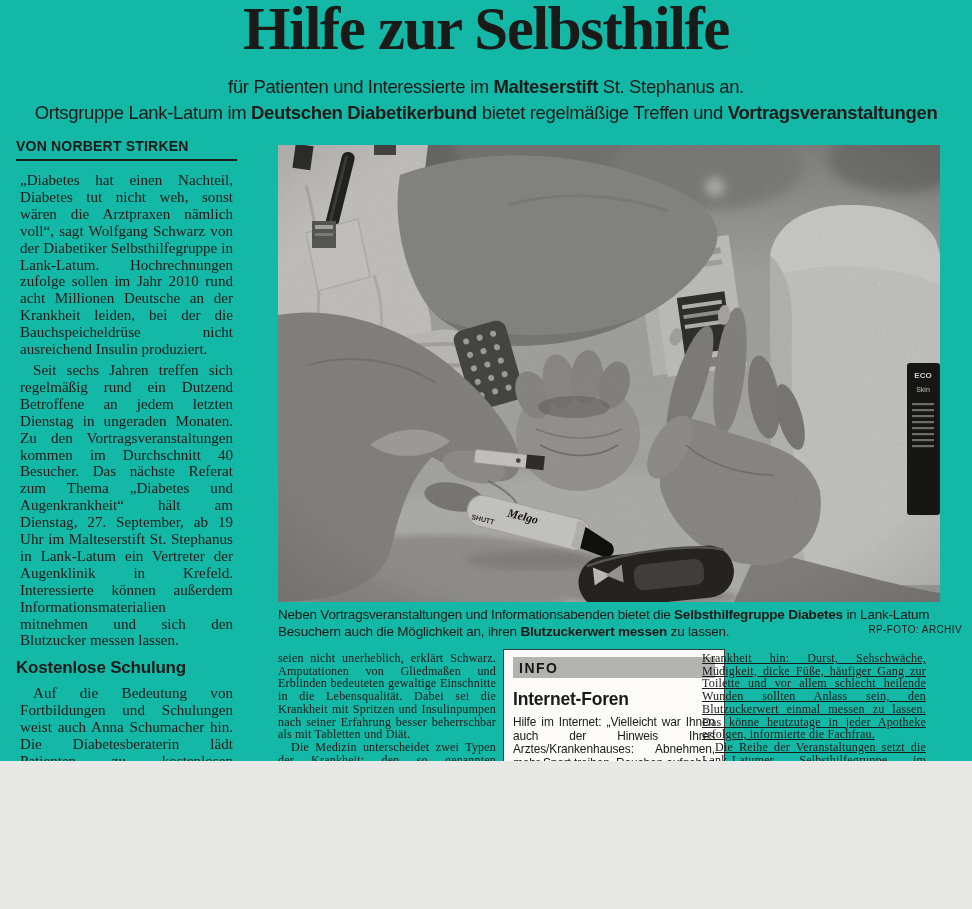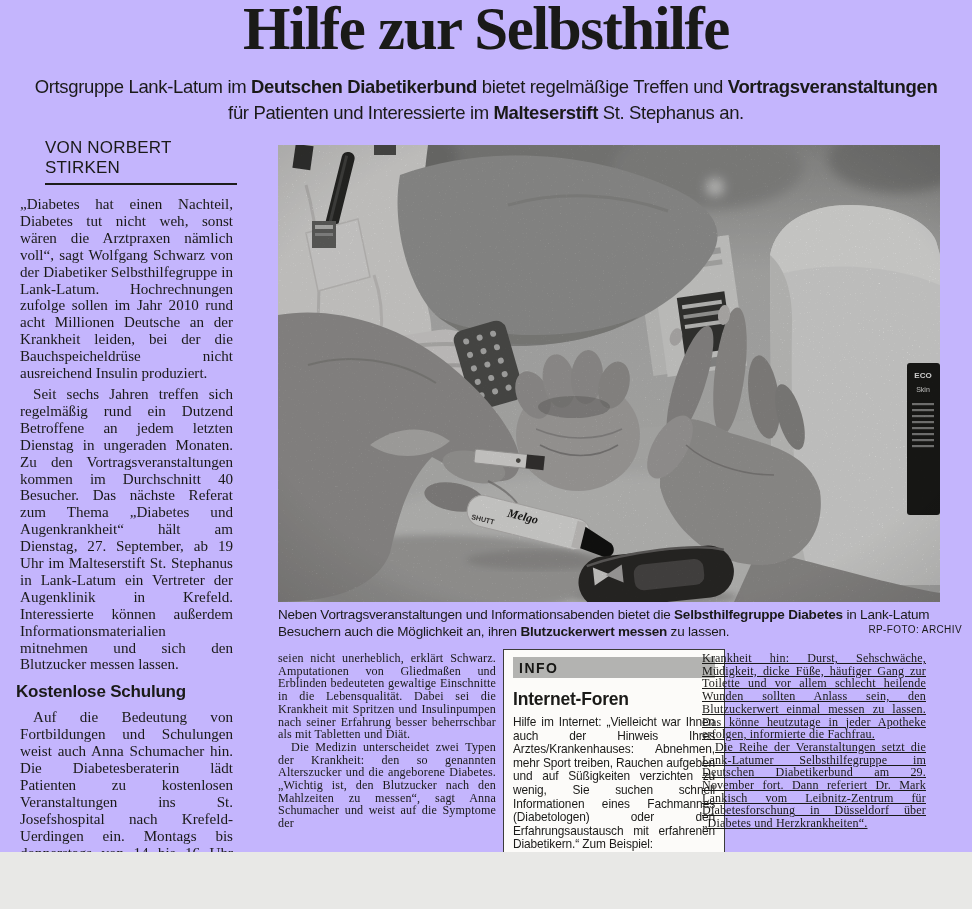--- a/index.html
+++ b/index.html
@@ -1,38 +1,38 @@
 <!DOCTYPE html>
 <html lang="de"><head>
 <meta charset="utf-8">
 <style>
   html,body{margin:0;padding:0;background:#e8e8e6;}
   .sheet{
-    position:relative;width:972px;height:852px;margin:0 auto;
-    background:#c4b5fd;color:#1a1a18;overflow:hidden;
+    position:relative;width:972px;height:761px;margin:0 auto;
+    background:#14b8a6;color:#1a1a18;overflow:hidden;
     font-family:"Liberation Serif",serif;
   }
   
   .headline{
     position:absolute;top:-6px;left:0;width:972px;margin:0;
     text-align:center;font-family:"Liberation Serif",serif;
     font-weight:bold;font-size:61px;line-height:70px;letter-spacing:-1.5px;
   }
   .subhead{
     position:absolute;top:74px;left:0;width:972px;text-align:center;
     font-family:"Liberation Sans",sans-serif;font-size:18.5px;line-height:26px;
     letter-spacing:-0.35px;
   }
   .subhead b{font-weight:700;}
   
   .col1{position:absolute;left:16px;top:138px;width:221px;}
   .byline{
-    font-family:"Liberation Sans",sans-serif;font-weight:normal;
-    font-size:17px;letter-spacing:.2px;padding-bottom:5px;
-    border-bottom:2px solid #1d1d1b;margin-bottom:11px;margin-left:29px;
+    font-family:"Liberation Sans",sans-serif;font-weight:bold;
+    font-size:14px;letter-spacing:.2px;padding-bottom:5px;
+    border-bottom:2px solid #1d1d1b;margin-bottom:11px;
   }
   .lead{font-size:15.1px;line-height:16.9px;text-align:justify;margin:4px;
         text-justify:inter-word;}
   .indent{text-indent:13px;}
   .crosshead{
     font-family:Liberation Sans, sans-serif;font-weight:bold;
     font-size:17px;margin:9px 0 7px 0;letter-spacing:-0.2px;
   }
   
   .photo{position:absolute;left:278px;top:145px;width:662px;height:457px;margin:0;}
@@ -68,22 +68,22 @@
   .info-link{font-weight:bold;font-size:11px;margin-top:2px;}
 </style>
 </head>
 <body>
 
 <div class="sheet">
 
   <h1 class="headline">Hilfe zur Selbsthilfe</h1>
 
   <div class="subhead">
+    <div><span>für Patienten und Interessierte im </span><b>Malteserstift</b><span> St. Stephanus an.</span></div>
     <div><span>Ortsgruppe Lank-Latum im </span><b>Deutschen Diabetikerbund</b><span> bietet regelmäßige Treffen und </span><b>Vortragsveranstaltungen</b></div>
-    <div><span>für Patienten und Interessierte im </span><b>Malteserstift</b><span> St. Stephanus an.</span></div>
   </div>
 
   <div class="col1">
     <div class="byline">VON NORBERT STIRKEN</div>
     <p class="lead">„Diabetes hat einen Nachteil, Diabetes tut nicht weh, sonst wären die Arztpraxen nämlich voll“, sagt Wolfgang Schwarz von der Diabetiker Selbsthilfegruppe in Lank-Latum. Hochrechnungen zufolge sollen im Jahr 2010 rund acht Millionen Deutsche an der Krankheit leiden, bei der die Bauchspeicheldrüse nicht ausreichend Insulin produziert.</p>
     <p class="lead indent">Seit sechs Jahren treffen sich regelmäßig rund ein Dutzend Betroffene an jedem letzten Dienstag in ungeraden Monaten. Zu den Vortragsveranstaltungen kommen im Durchschnitt 40 Besucher. Das nächste Referat zum Thema „Diabetes und Augenkrankheit“ hält am Dienstag, 27. September, ab 19 Uhr im Malteserstift St. Stephanus in Lank-Latum ein Vertreter der Augenklinik in Krefeld. Interessierte können außerdem Informationsmaterialien mitnehmen und sich den Blutzucker messen lassen.</p>
     <h3 class="crosshead">Kostenlose Schulung</h3>
     <p class="lead indent">Auf die Bedeutung von Fortbildungen und Schulungen weist auch Anna Schumacher hin. Die Diabetesberaterin lädt Patienten zu kostenlosen Veranstaltungen ins St. Josefshospital nach Krefeld-Uerdingen ein. Montags bis donnerstags von 14 bis 16 Uhr finden dort entsprechende Seminare statt. Dass der Patient sich in Eigenverantwortung über seine Krankheit schlau mache, liege nahe, erklärt Schwarz. Mindestens genau so wichtig sei aber, dass sich Ärzte und Sprechstundenhilfen fortbilden. „Die Versorgung war bislang schlecht“, behauptet Schwarz. Spezielle Programme der Krankenkassen sollen Abhilfe schaffen. Denn die Folgen</p>
   </div>
 

